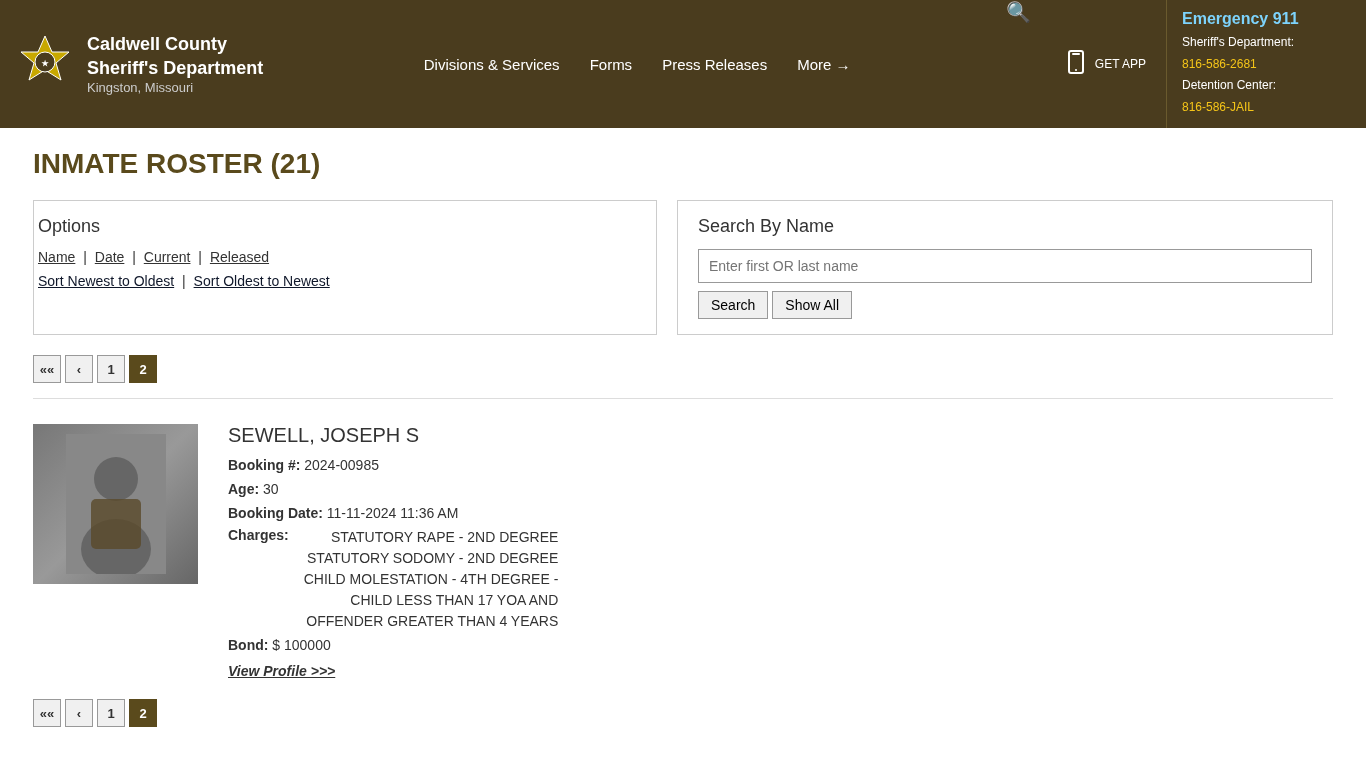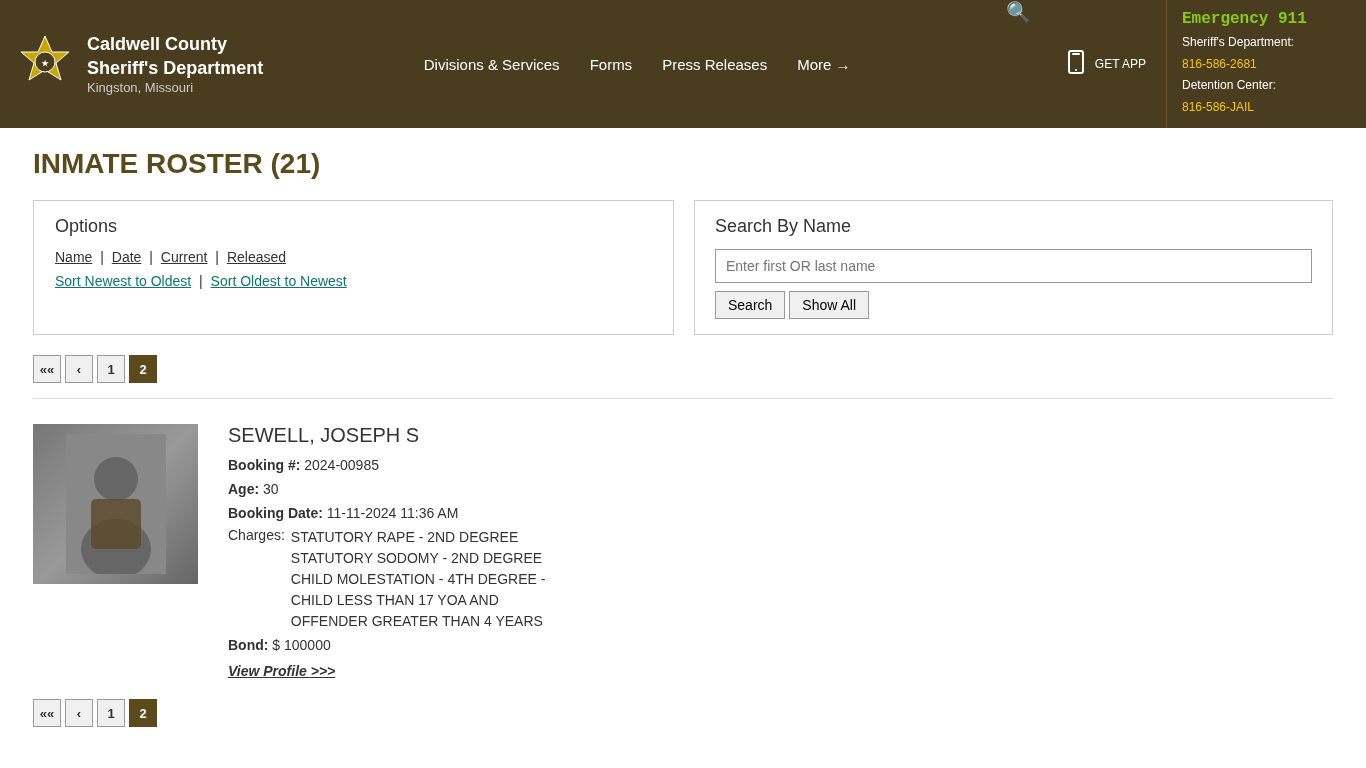--- a/index.html
+++ b/index.html
@@ -74,25 +74,24 @@
     .header-emergency {
       background: #4a3c1e;
       border-left: 1px solid #6a5a2e;
       padding: 10px 15px;
       min-width: 200px;
       display: flex;
       flex-direction: column;
       justify-content: center;
     }
     .emergency-911 {
-      color: #84cc16;
+      color: #7dd3fc;
       font-weight: bold;
       font-size: 16px;
       margin-bottom: 4px;
-      font-family: Liberation Mono, monospace;
     }
     .emergency-dept {
       color: #fff;
       font-size: 12px;
       line-height: 1.8;
     }
     .emergency-num {
       color: #f5c518;
       font-weight: normal;
     }
@@ -113,40 +112,40 @@
 
     
     .options-search-row {
       display: flex;
       gap: 20px;
       margin-bottom: 20px;
     }
     .options-box {
       flex: 1;
       border: 1px solid #ccc;
-      padding: 15px 21px;
+      padding: 15px 4px;
     }
     .options-title {
       font-size: 18px;
       margin-bottom: 12px;
     }
     .options-links {
       margin-bottom: 8px;
     }
     .options-links a {
       color: #333;
       text-decoration: underline;
       font-size: 14px;
       cursor: pointer;
     }
     .options-links span {
       margin: 0 4px;
     }
     .sort-links a {
-      color: #0f766e;
+      color: #0f172a;
       text-decoration: underline;
       font-size: 14px;
       cursor: pointer;
       margin-top: 39px;
     }
     .sort-links span {
       margin: 0 4px;
     }
     .search-box {
       flex: 1;
@@ -241,26 +240,27 @@
     }
     .inmate-detail strong {
       font-weight: bold;
     }
     .charges-block {
       display: flex;
       font-size: 14px;
       margin-bottom: 3px;
     }
     .charges-label {
-      font-weight: normal;
+      font-weight: bold;
       white-space: nowrap;
     }
     .charges-text {
-      margin-left: 6px;
+      margin-left: 15px;
       line-height: 1.5;
+      text-align: right;
     }
     .view-profile {
       color: #333;
       text-decoration: underline;
       font-weight: bold;
       font-style: italic;
       cursor: pointer;
       display: inline-block;
       margin-top: 4px;
     }

